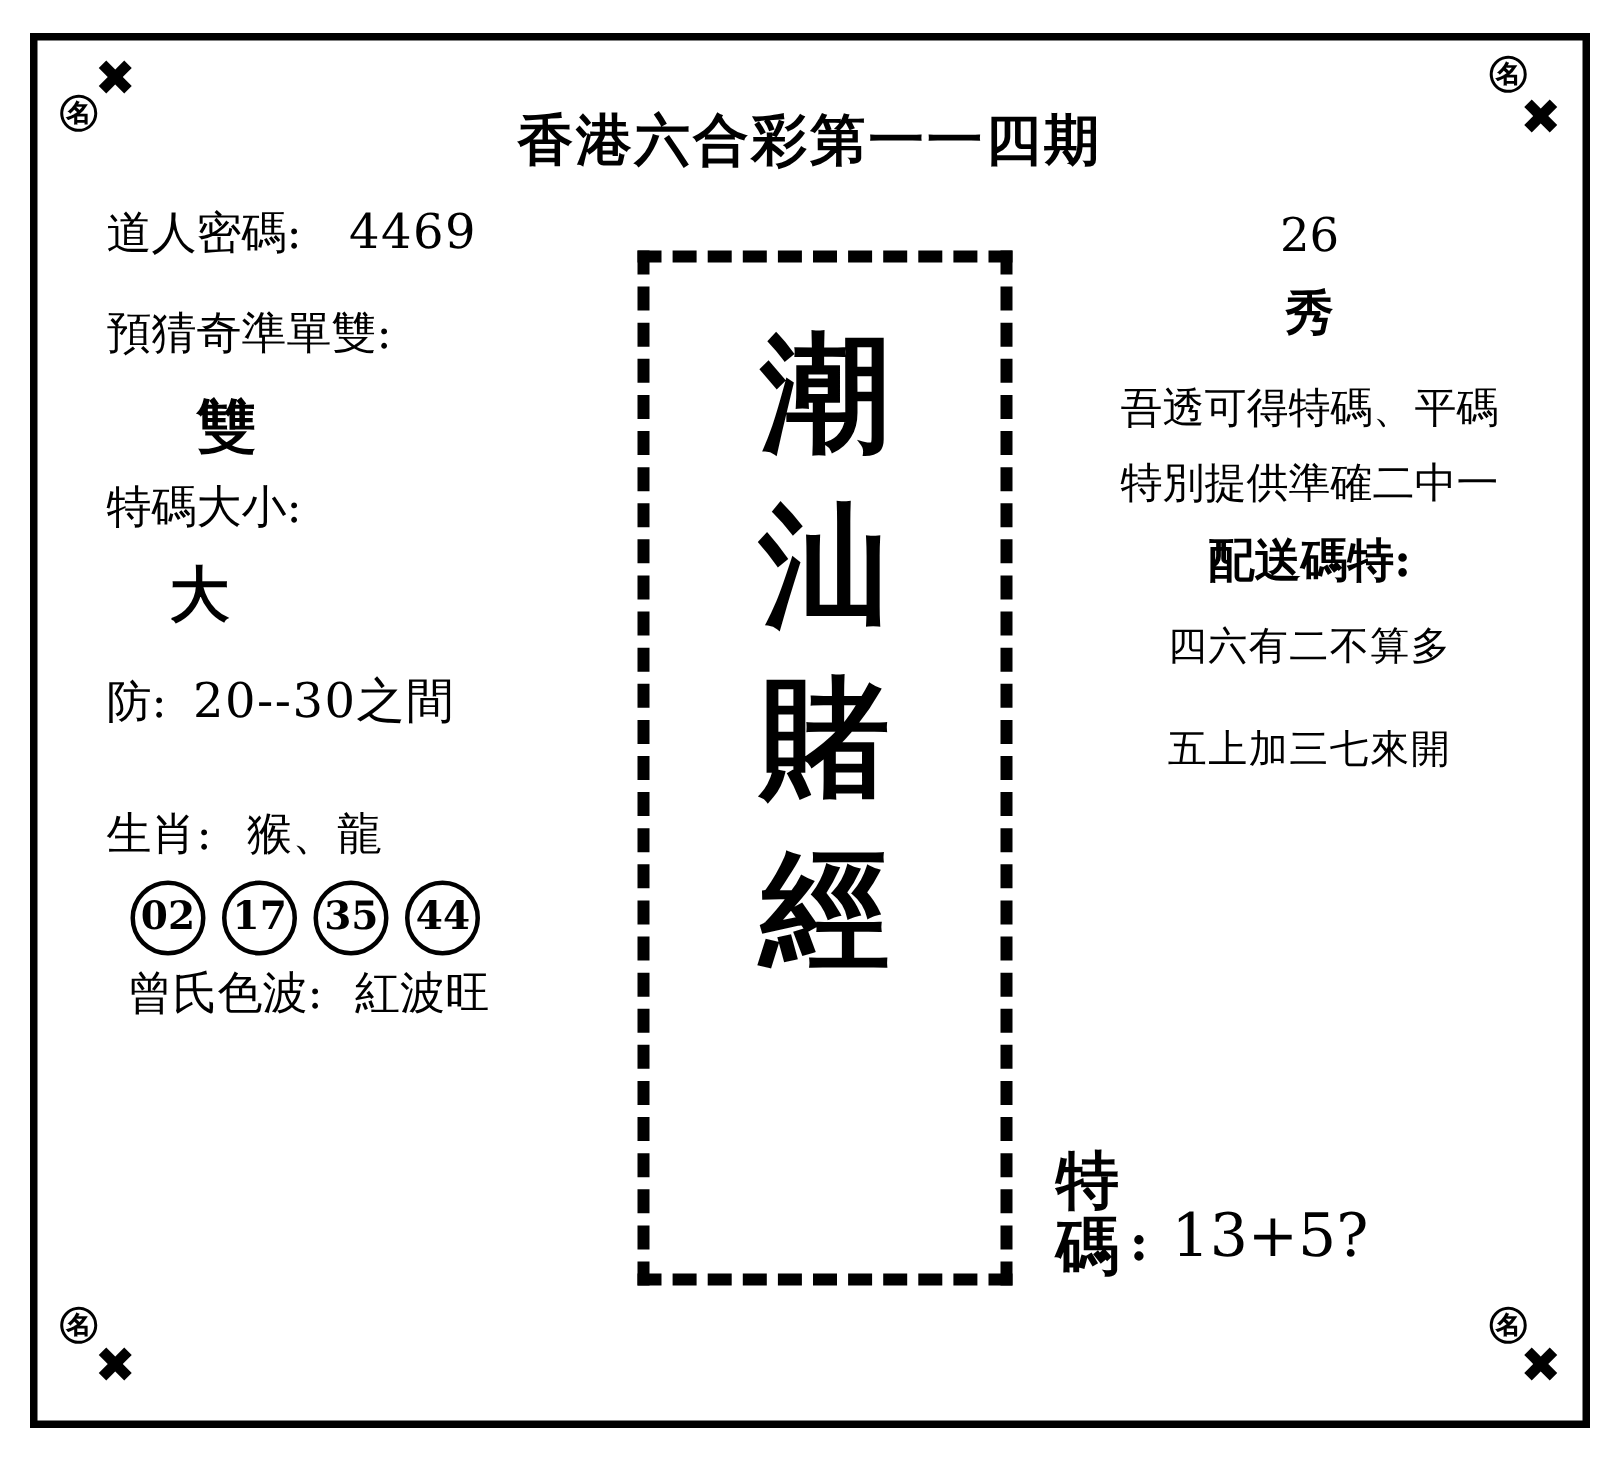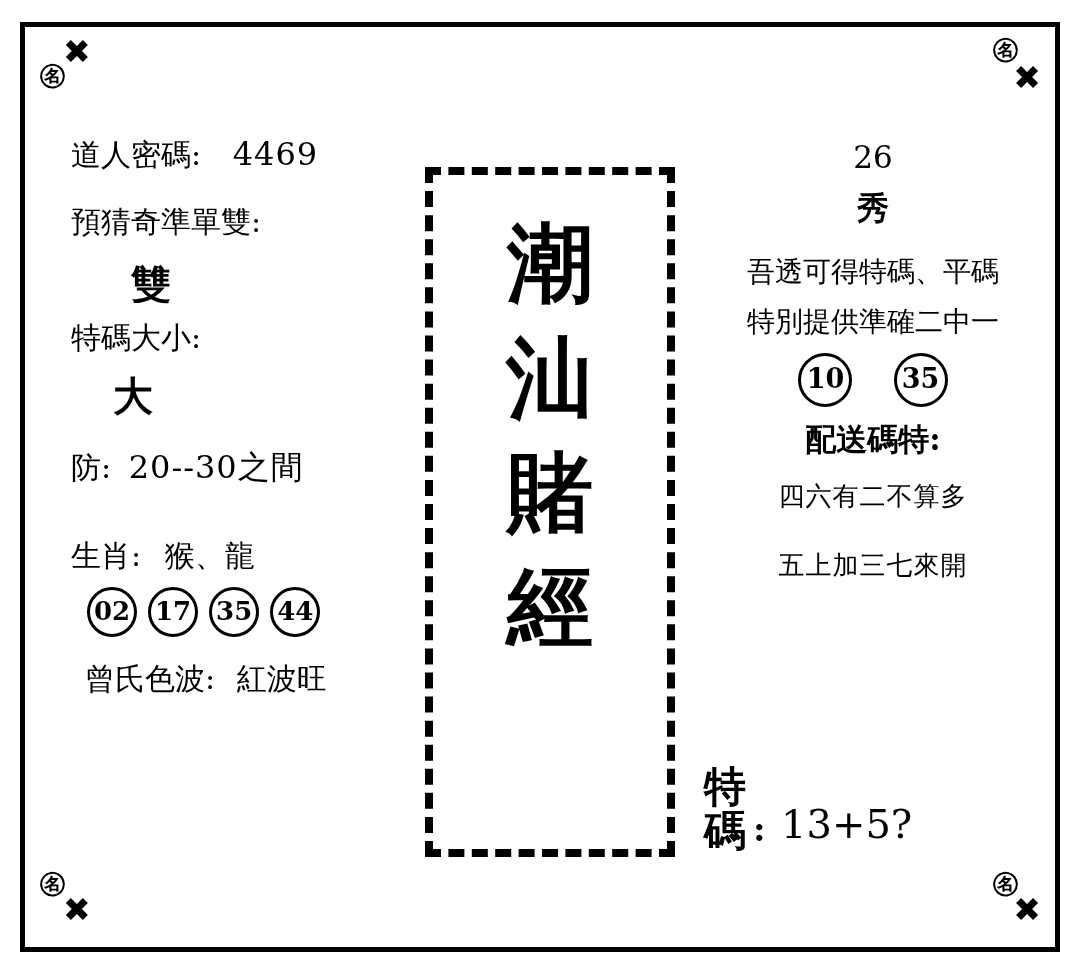--- a/index.html
+++ b/index.html
@@ -210,20 +210,21 @@
   </div>
   <div class="corner bl">
     <span class="g1">㊔</span>
     <span class="g2">✖</span>
   </div>
   <div class="corner br">
     <span class="g1">㊔</span>
     <span class="g2">✖</span>
   </div>
 
+  <div id="title">香港六合彩第一一四期</div>
 
   <div id="left-col">
 
     <div class="row">
       <span class="label">道人密碼:</span>
       <span class="value-num" style="margin-left:22px">4469</span>
     </div>
 
     <div class="row" style="margin-top:26px">
       <span class="label">預猜奇準單雙:</span>
@@ -249,45 +250,41 @@
       <span class="label" style="margin-left:14px">猴、龍</span>
     </div>
 
     <div class="ball-row">
       <span class="ball">02</span>
       <span class="ball">17</span>
       <span class="ball">35</span>
       <span class="ball">44</span>
     </div>
 
-    <div class="row" style="margin-top:22px;margin-left:14px">
+    <div class="row" style="margin-top:5px;margin-left:14px">
       <span class="label">曾氏色波:</span>
       <span class="label" style="margin-left:12px">紅波旺</span>
     </div>
 
   </div>
 
   <div id="center-box">
     <div class="cstack">
       <div class="cchar" style="margin-top:40px">潮</div>
       <div class="cchar" style="margin-top:18px">汕</div>
       <div class="cchar" style="margin-top:18px">賭</div>
       <div class="cchar" style="margin-top:18px">經</div>
     </div>
   </div>
 
   <div id="right-col">
     <div class="r r-num">26</div>
     <div class="r r-xiu">秀</div>
     <div class="r r-line" style="margin-top:22px">吾透可得特碼、平碼</div>
     <div class="r r-line">特別提供準確二中一</div>
-    <div class="r r-balls">
-      <span class="ball">10</span>
-      <span class="ball">35</span>
-    </div>
     <div class="r r-sub" style="margin-top:10px">配送碼特:</div>
     <div class="r r-small" style="margin-top:18px">四六有二不算多</div>
     <div class="r r-small" style="margin-top:34px">五上加三七來開</div>
   </div>
 
   <div id="special">
     <div class="sp-vert">
       <div>特</div>
       <div>碼</div>
     </div>

